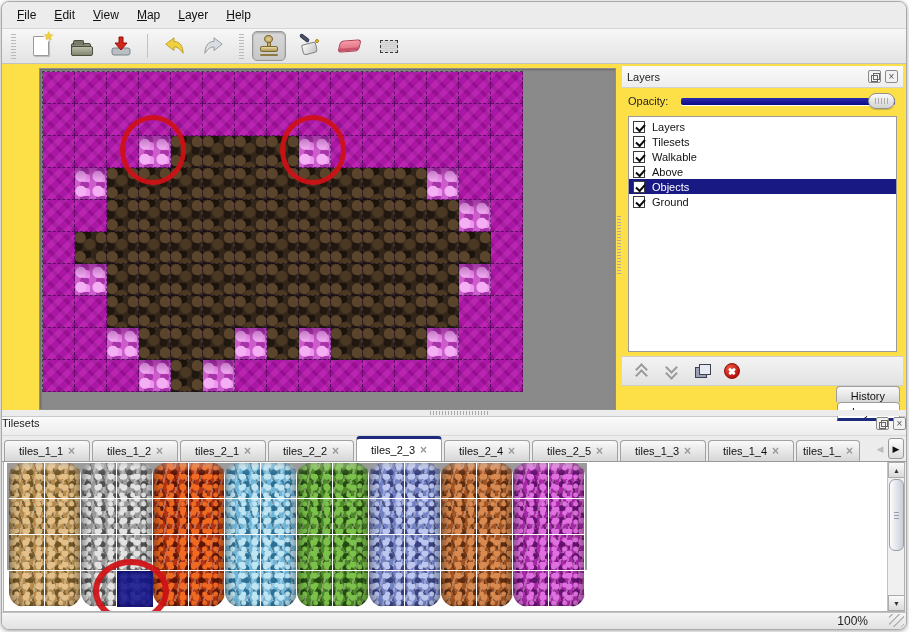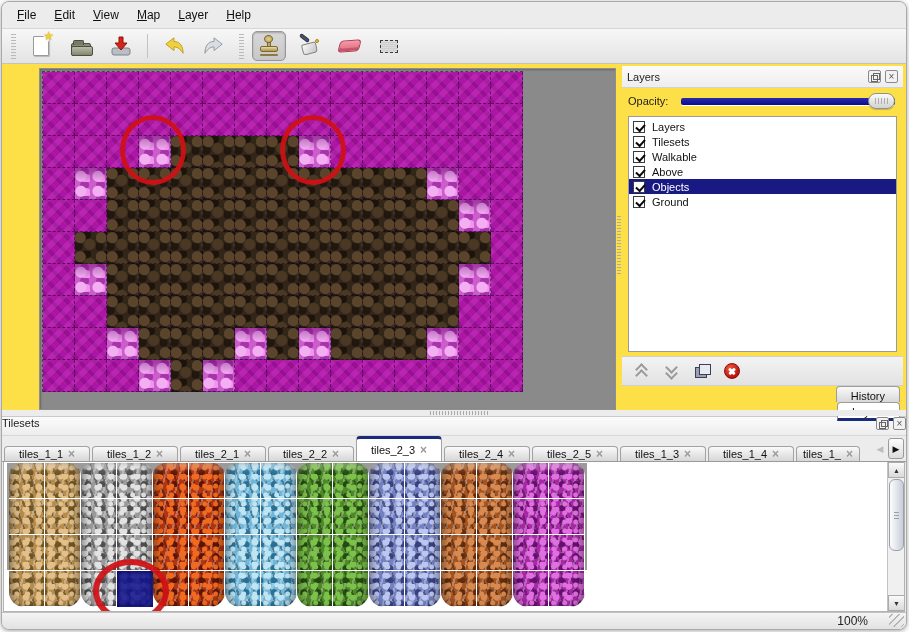--- a/index.html
+++ b/index.html
@@ -104,21 +104,21 @@
   .ic-del::after{transform:rotate(-45deg);}
   .ptabs{height:24px;display:flex;align-items:flex-end;padding-left:4px;flex-direction:column;}
   .ptab{height:21px;padding:3px 14px 0 14px;font-size:11px;color:#111;border:1px solid #9c9c9c;border-bottom:none;
     border-radius:4px 4px 0 0;background:linear-gradient(#fafafa,#d8d8d8);margin-right:3px;}
   .ptab.active{background:#fff;border-bottom:3px solid #1b2a7a;height:24px;}
   
   .tspanel{flex:1;display:flex;flex-direction:column;background:#ececec;}
   .tshead{height:20px;display:flex;padding:0 0;font-size:11px;color:#222;
     background:linear-gradient(#fbfbfb,#ededed);border-top:1px solid #c9c9c9;border-bottom:1px solid #d8d8d8;}
   .tabbar{height:26px;display:flex;align-items:flex-end;padding:0 2px;position:relative;border-bottom:1px solid #9a9a9a;}
-  .ts-tab{flex:0 0 86px;height:15px;margin-right:2px;display:flex;align-items:center;justify-content:center;gap:5px;
+  .ts-tab{flex:0 0 86px;height:21px;margin-right:2px;display:flex;align-items:center;justify-content:center;gap:5px;
     font-size:11px;color:#111;border:1px solid #a2a2a2;border-bottom:none;border-radius:4px 4px 0 0;
     background:linear-gradient(#fafafa,#d6d6d6);overflow:hidden;white-space:nowrap;}
   .ts-tab .x{color:#9a9a9a;font-weight:bold;font-size:12px;line-height:10px;}
   .ts-tab.active{background:#fff;border-top:3px solid #1b2a7a;height:25px;}
   .ts-tab.clipped{flex:0 0 64px;margin-right:0;text-align:center;}
   .tab-arrows{position:absolute;right:2px;bottom:2px;display:flex;}
   .arr{width:16px;height:21px;display:flex;align-items:center;justify-content:center;font-size:9px;}
   .arr.left{color:#bdbdbd;}
   .arr.right{color:#111;border:1px solid #9a9a9a;border-radius:3px;background:linear-gradient(#fcfcfc,#dcdcdc);}
   .ts-body{flex:1;position:relative;background:#fff;border:1px solid #b2b2b2;border-top:none;margin:0 1px;overflow:hidden;}

